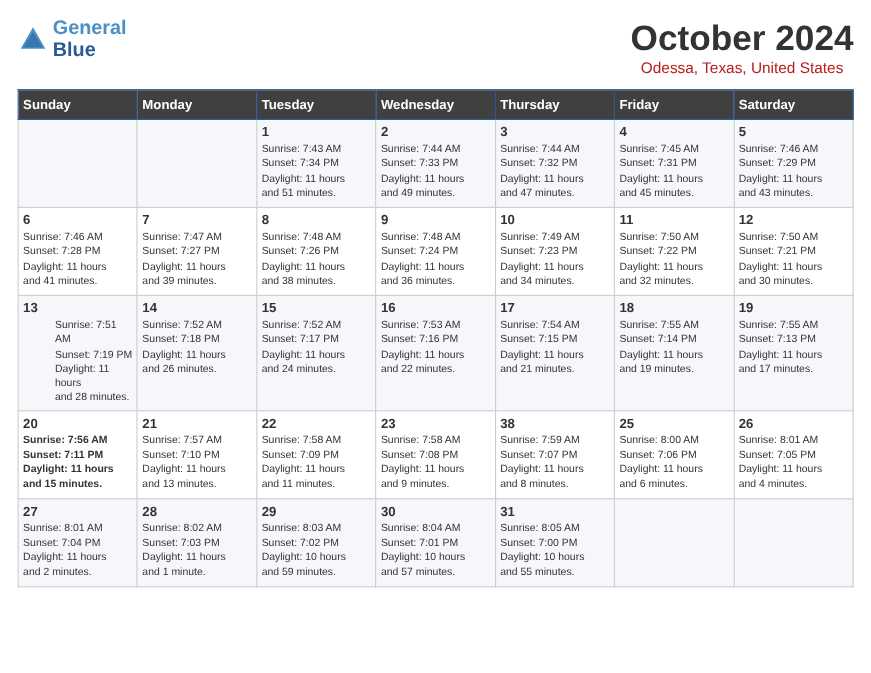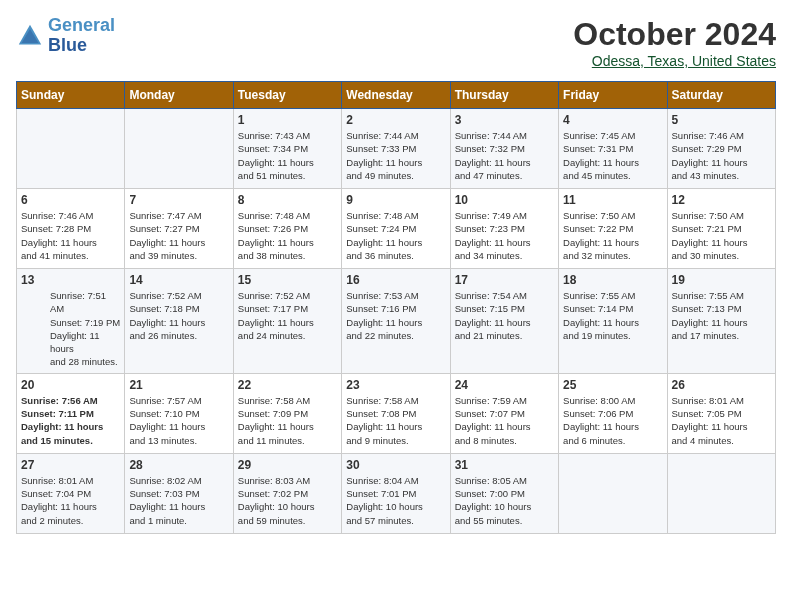--- a/index.html
+++ b/index.html
@@ -29,39 +29,38 @@
       line-height: 1.1;
     }
     .logo-text span {
       color: #4a90c4;
     }
     .logo-icon {
       width: 28px;
       height: 28px;
     }
     .title-block {
-      text-align: right;
+      text-align: center;
     }
     .month-title {
       font-size: 32px;
       font-weight: bold;
       color: #333;
     }
     .subtitle {
       font-size: 14px;
-      color: #14532d;
-      text-decoration: underline;
+      color: #b91c1c;
     }
     table {
       width: 100%;
       border-collapse: collapse;
       table-layout: fixed;
     }
     thead th {
-      background-color: #a16207;
+      background-color: #404040;
       color: #fff;
       font-size: 12px;
       font-weight: bold;
       padding: 6px 4px;
       text-align: left;
       border: 1px solid #2a5a9a;
     }
     tbody td {
       vertical-align: top;
       border: 1px solid #ccc;
@@ -287,21 +286,21 @@
 and 11 minutes.</div>
         </td>
         <td>
           <span class="day-num">23</span>
           <div class="day-detail" style="white-space: pre-line;">Sunrise: 7:58 AM
 Sunset: 7:08 PM
 Daylight: 11 hours
 and 9 minutes.</div>
         </td>
         <td>
-          <span class="day-num">24</span>
+          <span class="day-num">38</span>
           <div class="day-detail" style="white-space: pre-line;">Sunrise: 7:59 AM
 Sunset: 7:07 PM
 Daylight: 11 hours
 and 8 minutes.</div>
         </td>
         <td>
           <span class="day-num">25</span>
           <div class="day-detail" style="white-space: pre-line;">Sunrise: 8:00 AM
 Sunset: 7:06 PM
 Daylight: 11 hours

